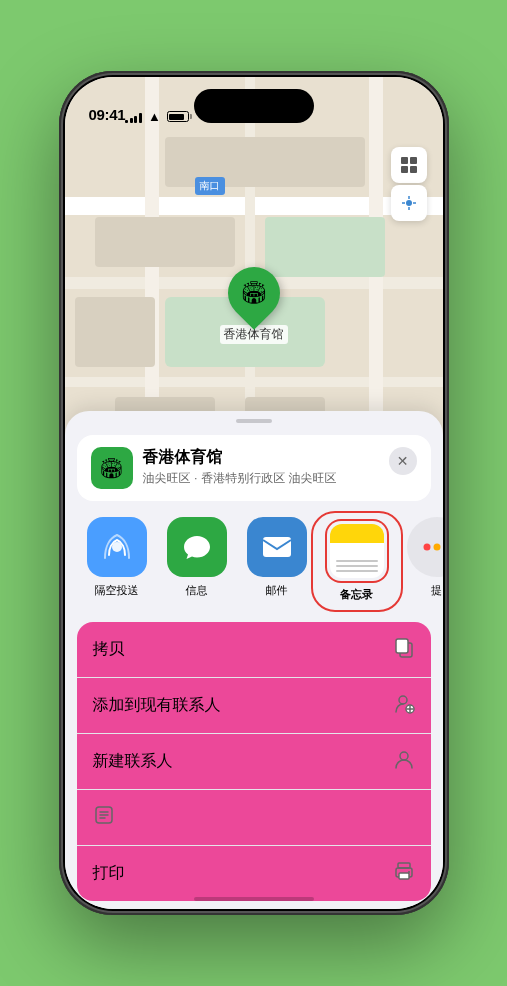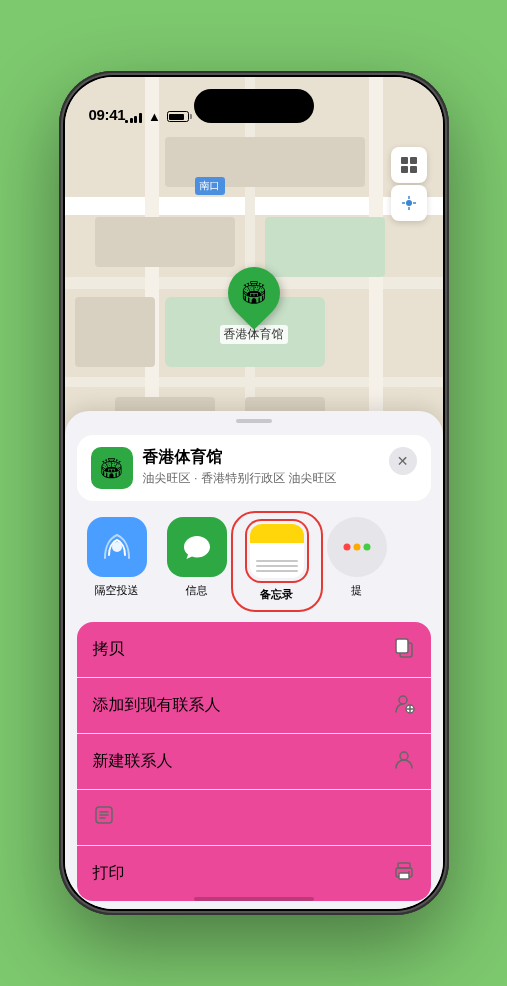--- a/index.html
+++ b/index.html
@@ -492,20 +492,29 @@
 
         <div class="share-item">
           <div class="share-icon messages">
             <svg width="32" height="30" viewBox="0 0 32 30" fill="none">
               <path d="M16 4C8.5 4 3 9 3 15C3 18 4.5 20.5 7 22.5L5.5 27L11 24.5C12.5 25 14.2 25.5 16 25.5C23.5 25.5 29 20.5 29 15C29 9 23.5 4 16 4Z" fill="white"></path>
             </svg>
           </div>
           <span class="share-label">信息</span>
         </div>
 
+        <div class="share-item">
+          <div class="share-icon mail">
+            <svg width="32" height="24" viewBox="0 0 32 24" fill="none">
+              <rect x="2" y="2" width="28" height="20" rx="3" fill="white"></rect>
+              <path d="M2 5L16 14L30 5" stroke="#3a86d0" stroke-width="2" fill="none"></path>
+            </svg>
+          </div>
+          <span class="share-label">邮件</span>
+        </div>
 
         <div class="share-item" style="outline: 2px solid #e53935; outline-offset: 4px; border-radius: 18px; padding: 4px; font-weight: bold;">
           <div style="width:60px;height:60px;border-radius:14px;overflow:hidden;display:flex;align-items:center;justify-content:center;box-shadow: 0 0 0 2px #e53935;">
             <div class="notes-icon-inner">
               <div class="notes-line"></div>
               <div class="notes-line"></div>
               <div class="notes-line"></div>
             </div>
           </div>
           <span class="share-label">备忘录</span>

